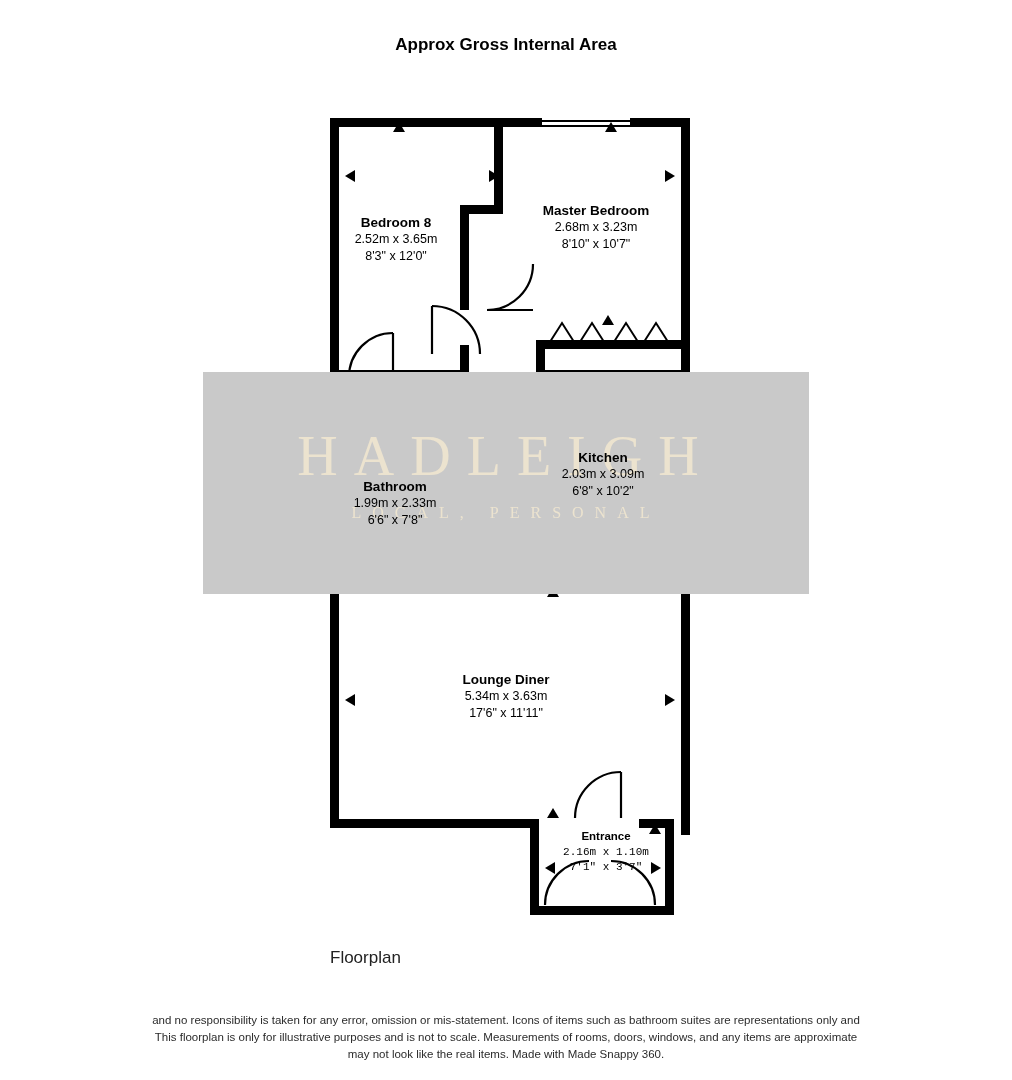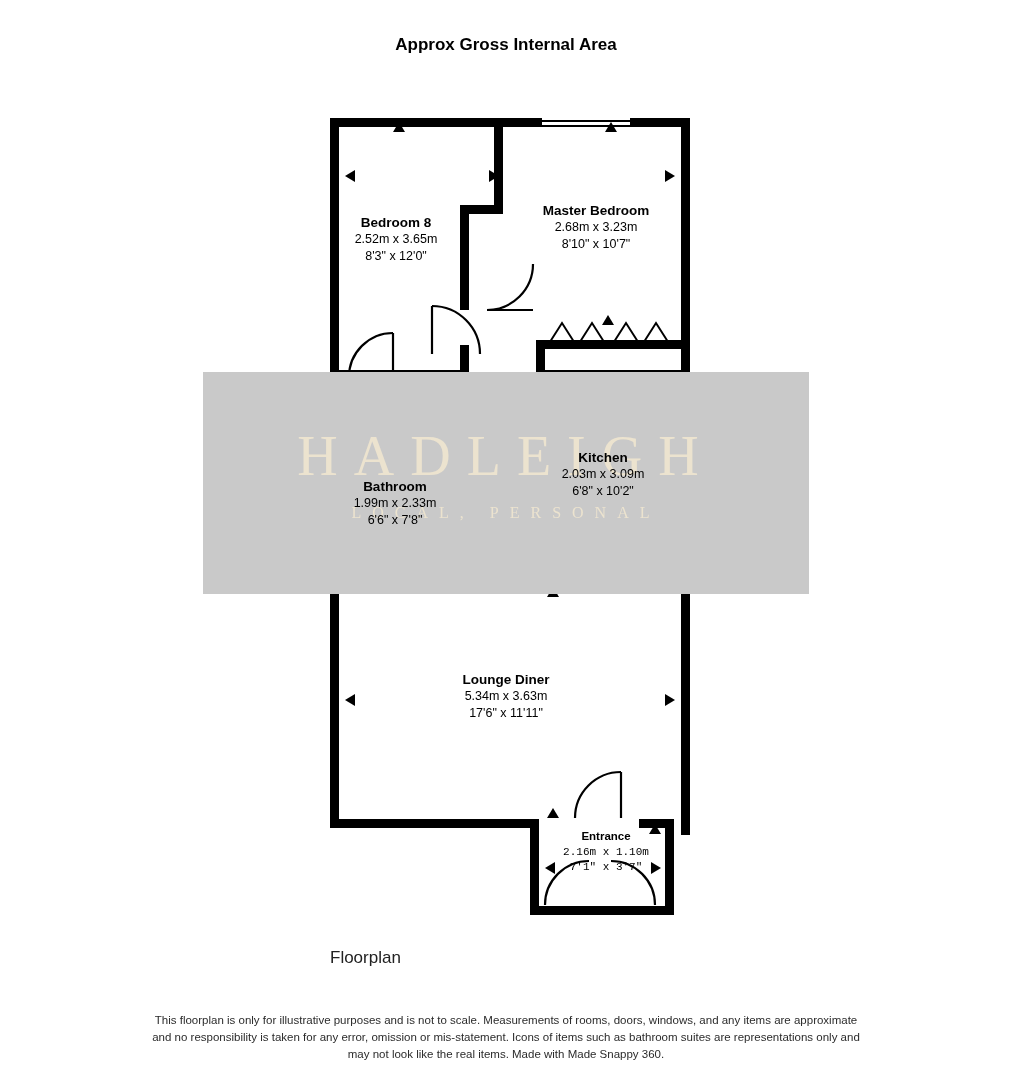--- a/index.html
+++ b/index.html
@@ -317,16 +317,16 @@
 
 <div class="room small" style="left:532px; top:828px; width:148px;">
   <span class="rname">Entrance</span>
   <span class="rdim">2.16m x 1.10m</span>
   <span class="rdim">7'1" x 3'7"</span>
 </div>
 
 <div class="floorplan-title">Floorplan</div>
 
 <div class="disclaimer">
+  <div>and no responsibility is taken for any error, omission or mis-statement. Icons of items such as bathroom suites are representations only and</div>
   <div>This floorplan is only for illustrative purposes and is not to scale. Measurements of rooms, doors, windows, and any items are approximate</div>
-  <div>and no responsibility is taken for any error, omission or mis-statement. Icons of items such as bathroom suites are representations only and</div>
   <div>may not look like the real items. Made with Made Snappy 360.</div>
 </div>
 
 </body></html>

